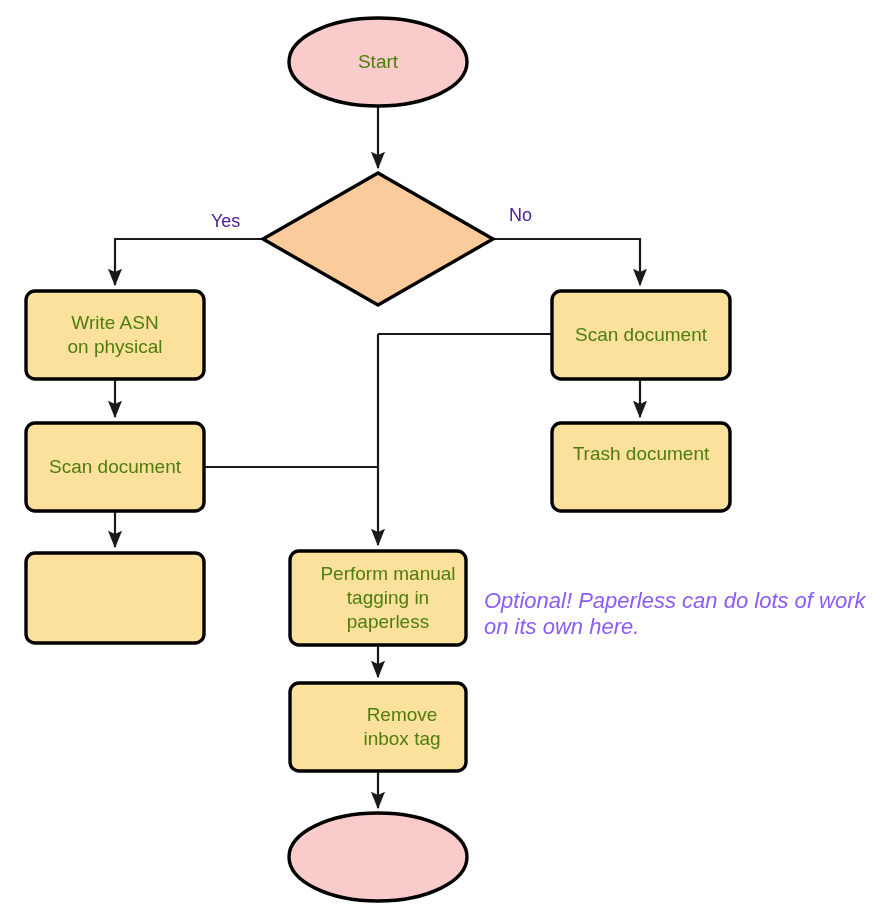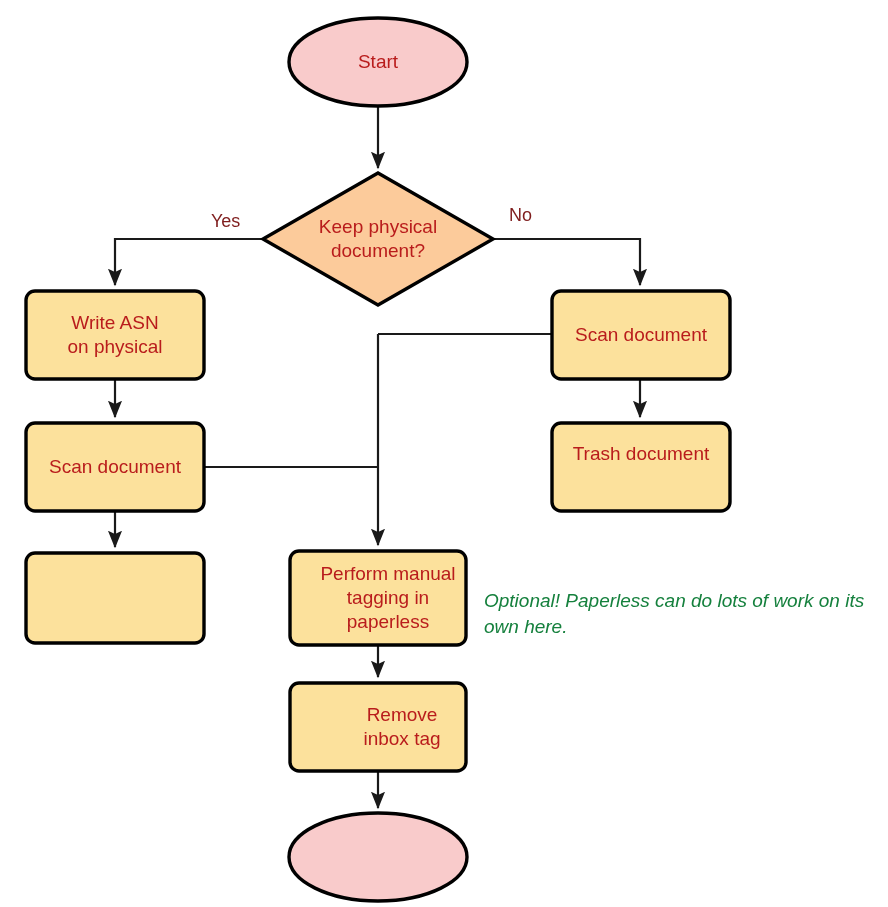--- a/index.html
+++ b/index.html
@@ -30,39 +30,39 @@
   }
   .node-label {
     position: absolute;
     display: flex;
     align-items: center;
     justify-content: center;
     text-align: center;
     font-family: "Liberation Sans", sans-serif;
     font-size: 19px;
     line-height: 24px;
-    color: #b91c1c;
+    color: #4d7c0f;
     white-space: pre-line;
     pointer-events: none;
   }
   .edge-label {
     position: absolute;
     font-family: "Liberation Sans", sans-serif;
     font-size: 18px;
     line-height: 20px;
-    color: #7f1d1d;
+    color: #4c1d95;
     white-space: nowrap;
   }
   .annotation-note {
     position: absolute;
     font-family: "Liberation Sans", sans-serif;
     font-style: italic;
-    font-size: 19px;
+    font-size: 22px;
     line-height: 26px;
-    color: #15803d;
+    color: #8b5cf6;
     width: 402px;
   }
 </style>
 </head>
 <body>
 
 <div id="flowchart-root">
 
   <svg id="flow-svg" viewBox="0 0 888 907" xmlns="http://www.w3.org/2000/svg">
     <defs>
@@ -112,22 +112,20 @@
 
     <rect x="290" y="551" width="176" height="94" rx="9" ry="9" fill="#FCE19C" stroke="#000000" stroke-width="3.4"></rect>
 
     <rect x="290" y="683" width="176" height="88" rx="9" ry="9" fill="#FCE19C" stroke="#000000" stroke-width="3.4"></rect>
 
     <ellipse cx="378" cy="857" rx="89" ry="44" fill="#F9CBCB" stroke="#000000" stroke-width="3.4"></ellipse>
   </svg>
 
   <div class="node-label" style="left:289px; top:18px; width:178px; height:88px;">Start</div>
 
-  <div class="node-label" style="left:263px; top:206px; width:230px; height:66px;">Keep physical
-document?</div>
 
   <div class="node-label" style="left:26px; top:291px; width:178px; height:88px;">Write ASN
 on physical</div>
 
   <div class="node-label" style="left:26px; top:423px; width:178px; height:88px;">Scan document</div>
 
 
   <div class="node-label" style="left:552px; top:291px; width:178px; height:88px;">Scan document</div>
 
   <div class="node-label" style="left:552px; top:412px; width:178px; height:84px;">Trash document</div>

